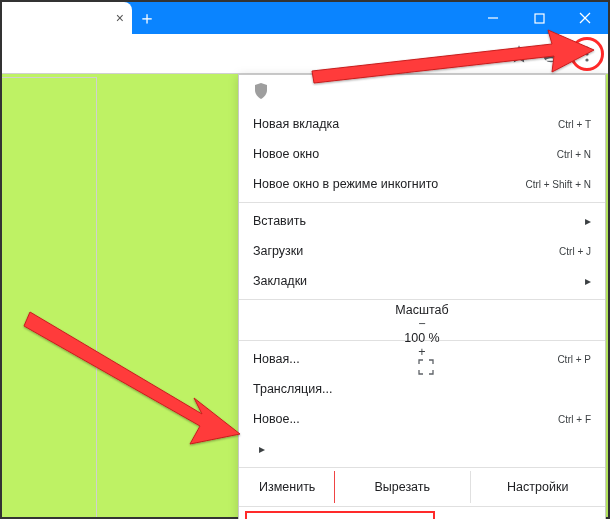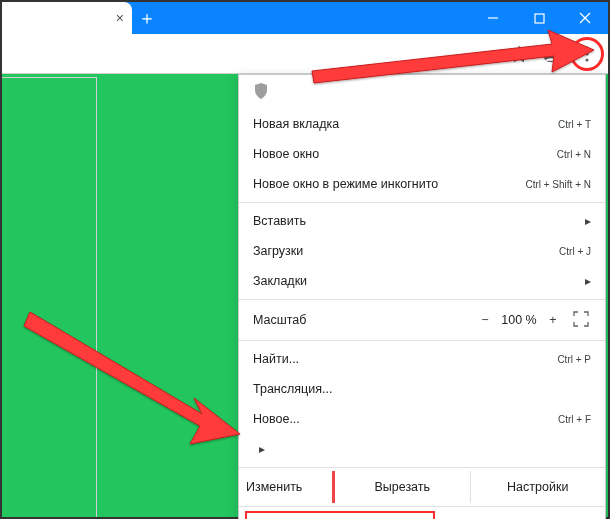--- a/index.html
+++ b/index.html
@@ -13,37 +13,37 @@
   .spacer { flex: 1; }
   .winbtn { width: 46px; display: flex; align-items: center; justify-content: center; color: #fff; font-size: 12px; }
   .winbtn svg { stroke: #fff; }
   
   .toolbar { height: 40px; border-bottom: 1px solid #d0d0d0; display: flex; align-items: center; padding: 0 6px; gap: 10px; background: #fff; }
   .toolbar .grow { flex: 1; }
   .tool-icon { width: 22px; height: 22px; display: flex; align-items: center; justify-content: center; color: #5f6368; }
   .more-btn { width: 30px; height: 30px; border-radius: 50%; display: flex; align-items: center; justify-content: center; position: relative; }
   .more-circle { position: absolute; width: 34px; height: 34px; border: 3px solid #ff2a2a; border-radius: 50%; top: -2px; left: -2px; pointer-events: none; }
   
-  .content { position: absolute; top: 72px; left: 0; right: 0; bottom: 0; background: #22c55e; }
+  .content { position: absolute; top: 72px; left: 0; right: 0; bottom: 0; background: #bef264; }
   .left-panel { position: absolute; top: 3px; left: 0; width: 95px; bottom: 0; border-right: 1px solid #d0d0d0; border-top: 1px solid #d0d0d0; }
   
   .menu { position: absolute; top: 0px; right: 2px; width: 368px; background: #fff; border: 1px solid #c8c8c8; box-shadow: 0 2px 10px rgba(0,0,0,.15); font-size: 12.5px; color: #202124; }
   .menu .row { display: flex; align-items: center; height: 30px; padding: 0 14px; }
   .menu .row.iconrow { height: 34px; }
   .menu .row .label { flex: 1; white-space: nowrap; overflow: hidden; text-overflow: ellipsis; }
   .menu .row .shortcut { color: #3c4043; font-size: 10px; }
   .menu .row .chev { color: #3c4043; font-size: 12px; margin-left: 6px; }
   .menu .sep { height: 1px; background: #e0e0e0; margin: 3px 0; }
-  .menu .zoomrow { display: flex; align-items: center; height: 34px; padding: 0 14px; }
+  .menu .zoomrow { display: flex; align-items: center; height: 34px; padding: 0 14px; flex-direction: column; }
   .menu .zoomrow .label { flex: 1; }
   .menu .zoomrow .zbtn { width: 20px; text-align: center; color: #3c4043; }
   .menu .zoomrow .zval { width: 48px; text-align: center; }
   .menu .fs-icon { width: 18px; height: 18px; margin-left: 10px; }
   .menu .editrow { display: flex; align-items: stretch; height: 32px; }
-  .menu .editrow .edlabel { width: 96px; padding-left: 7px; display: flex; align-items: center; border-right: 3px solid #ef4444; }
+  .menu .editrow .edlabel { width: 96px; padding-left: 20px; display: flex; align-items: center; border-right: 1px solid #ef4444; }
   .menu .editrow .edbtn { flex: 1; display: flex; align-items: center; justify-content: center; border-right: 1px solid #e0e0e0; }
   .menu .editrow .edbtn:last-child { border-right: none; }
   .hl { position: relative; }
   .hl::after { content: ""; position: absolute; left: 6px; right: 170px; top: 1px; bottom: 1px; border: 2.5px solid #ff2a2a; pointer-events: none; }
   
   .arrow { position: absolute; pointer-events: none; }
   .shield { color: #a0a0a0; }
 </style>
 </head>
 <body>
@@ -144,21 +144,21 @@
         <span class="zval">100 %</span>
         <span class="zbtn">+</span>
         <span class="fs-icon">
           <svg width="16" height="16" viewBox="0 0 16 16">
               <path d="M1 5V1h4M15 5V1h-4M1 11v4h4M15 11v4h-4" fill="none" stroke="#5f6368" stroke-width="1.3"></path>
             </svg>
         </span>
       </div>
       <div class="sep"></div>
       <div class="row">
-        <span class="label">Найти...</span>
+        <span class="label">Новая...</span>
         <span class="shortcut">Ctrl + P</span>
       </div>
       <div class="row">
         <span class="label">Трансляция...</span>
       </div>
       <div class="row">
         <span class="label">Новое...</span>
         <span class="shortcut">Ctrl + F</span>
       </div>
       <div class="row">

